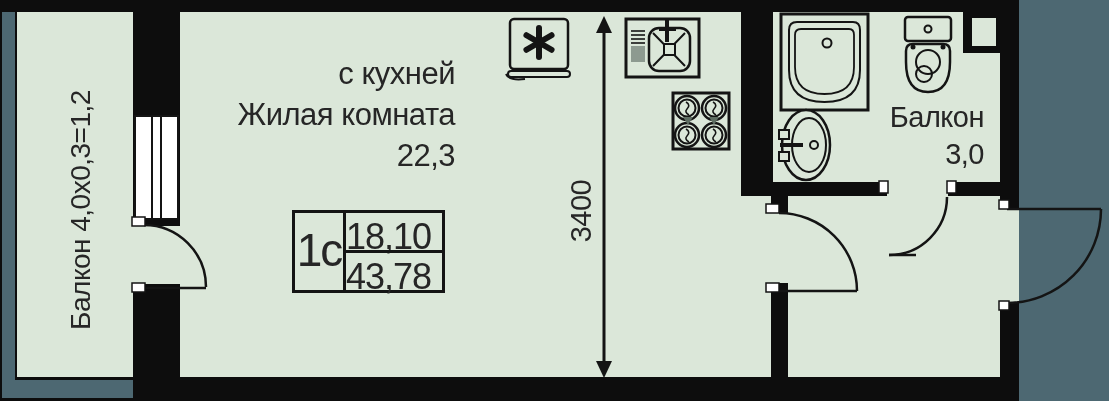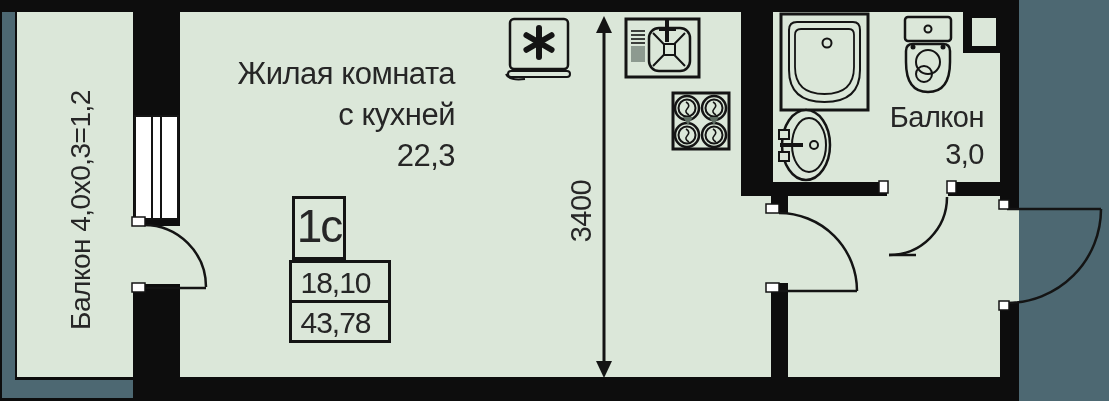--- a/index.html
+++ b/index.html
@@ -16,29 +16,29 @@
   .t { position:absolute; white-space:nowrap; letter-spacing:-0.5px; line-height:1.32; }
   .tr { text-align:right; }
   .tc { text-align:center; }
   .rot { transform:rotate(-90deg); transform-origin:center center; }
   .room-label { left:200px; top:54px; width:255px; font-size:31px; }
   .bath-label { left:784px; top:99px; width:200px; font-size:29px; line-height:1.28; }
   .hall-label { left:768px; top:295px; width:200px; font-size:30px; line-height:1.27; }
   .apt-number { left:763px; top:250px; width:200px; font-size:37px; font-weight:700; letter-spacing:-1px; }
   .balcony-label { left:-130px; top:193px; width:420px; height:34px; font-size:28px; }
   .dim-label { left:499px; top:194px; width:160px; height:34px; font-size:29px; }
-  .stamp { position:absolute; left:292px; top:196px; display:flex; align-items:stretch;flex-direction:column; }
+  .stamp { position:absolute; left:292px; top:210px; display:flex; align-items:stretch; }
   .stamp-type {
     width:54px; border:3px solid #141414; font-size:46px; letter-spacing:-2px;
     display:flex; align-items:center; justify-content:center; padding-bottom:4px;
   }
   .stamp-col { display:flex; flex-direction:column; margin-left:-3px; }
   .stamp-cell {
     width:102px; height:43px; border:3px solid #141414; margin-top:-3px;
-    font-size:30px; letter-spacing:-1px; text-align:center; padding:3px 9px 0 0;
+    font-size:36px; letter-spacing:-1px; text-align:left; padding:3px 9px 0 0;
   }
   .stamp-cell:first-child { margin-top:0; }
 </style>
 </head>
 <body>
 
 <div class="plan">
 
   <div class="gray" style="left:1019px;top:0;width:90px;height:401px"></div>
   <div class="gray" style="left:2px;top:12px;width:13px;height:386px"></div>
@@ -173,22 +173,22 @@
       <circle cx="943" cy="47" r="2.5" fill="#141414" stroke="none"></circle>
       <rect x="905" y="17" width="46" height="24" rx="3" stroke-width="2.5" fill="#dbe7d9"></rect>
       <circle cx="928" cy="29" r="3.5" stroke-width="2"></circle>
     </g>
   </svg>
 
   <div class="t rot tc balcony-label">Балкон 4,0х0,3=1,2</div>
   <div class="t rot tc dim-label">3400</div>
 
   <div class="t tr room-label">
+    <div>с кухней</div>
     <div>Жилая комната</div>
-    <div>с кухней</div>
     <div>22,3</div>
   </div>
 
   <div class="t tr bath-label">
     <div>Балкон</div>
     <div>3,0</div>
   </div>
 
 
 

